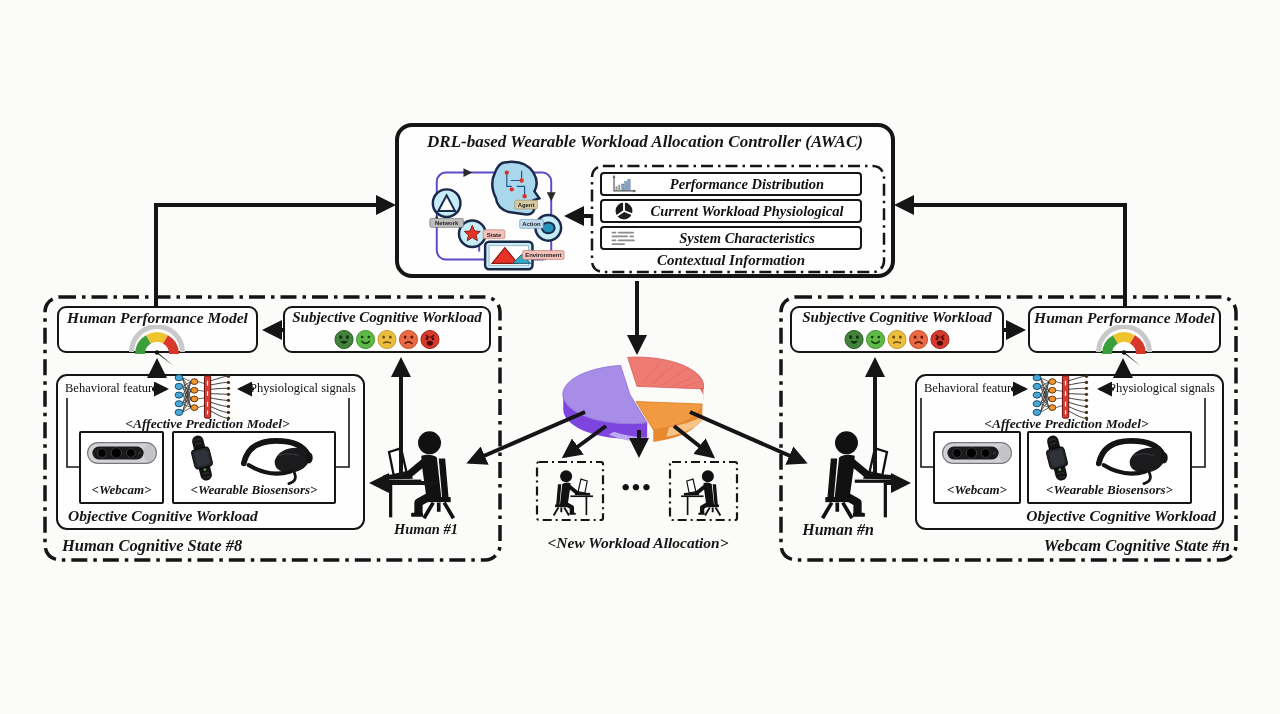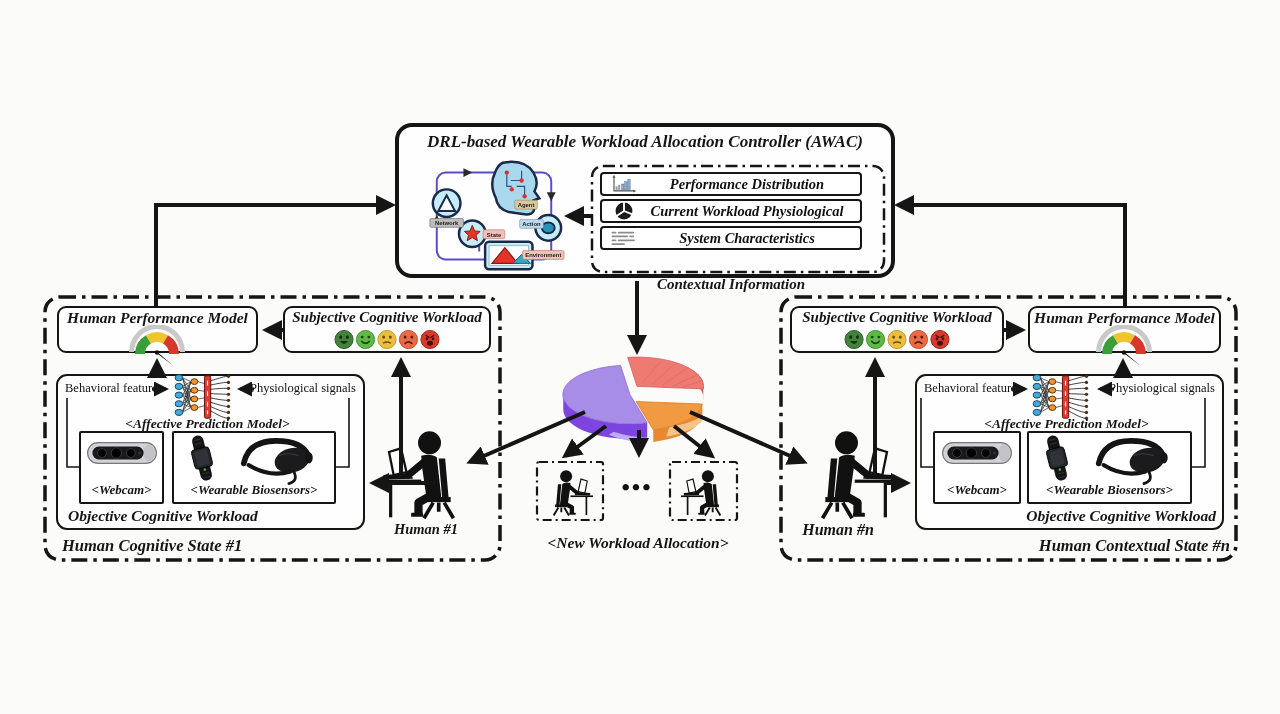--- a/index.html
+++ b/index.html
@@ -252,21 +252,21 @@
   <span class="tx">Current Workload Physiological</span>
 </div>
 <div class="rowbox" style="left:600px;top:226px;width:262px;height:24px;justify-content:center;">
   <span class="ic">
         <svg width="32" height="20" viewBox="0 0 36 26">
           <use href="#sym-ctx-list"></use>
         </svg>
       </span>
   <span class="tx">System Characteristics</span>
 </div>
-<div class="lbl bi ctr" style="left:600px;top:252px;width:262px;font-size:15px;margin-top:24px;">Contextual Information</div>
+<div class="lbl bi ctr" style="left:600px;top:252px;width:262px;font-size:15px;">Contextual Information</div>
 
 <div class="box" style="left:57px;top:306px;width:201px;height:47px;"></div>
 <div class="lbl bi ctr" style="left:59px;top:309px;width:197px;font-size:15.5px;">Human Performance Model</div>
 <div class="abs" style="left:127px;top:325px;">
       <svg width="60" height="42">
         <use href="#sym-gauge"></use>
       </svg>
     </div>
 
 <div class="box" style="left:283px;top:306px;width:208px;height:47px;"></div>
@@ -302,21 +302,21 @@
       </svg>
     </div>
 <div class="abs" style="left:232px;top:436px;">
       <svg width="88" height="50" viewBox="0 0 96 62">
         <use href="#sym-headset"></use>
       </svg>
     </div>
 <div class="lbl bi ctr" style="left:174px;top:482px;width:160px;font-size:13px;">&lt;Wearable Biosensors&gt;</div>
 
 <div class="lbl bi" style="left:68px;top:507px;font-size:15.5px;">Objective Cognitive Workload</div>
-<div class="lbl bi" style="left:62px;top:536px;font-size:16.5px;">Human Cognitive State #1</div>
+<div class="lbl bi" style="left:62px;top:536px;font-size:16.5px;">Human Cognitive State #8</div>
 
 <div class="abs" style="left:378px;top:426px;">
   <svg width="92" height="98" viewBox="0 0 100 100">
         <use href="#sym-person"></use>
       </svg>
 </div>
 <div class="lbl bi ctr" style="left:386px;top:521px;width:80px;font-size:14.5px;">Human #1</div>
 
 <div class="box" style="left:790px;top:306px;width:214px;height:47px;"></div>
 <div class="lbl bi ctr" style="left:792px;top:309px;width:210px;font-size:15px;">Subjective Cognitive Workload</div>
@@ -359,21 +359,21 @@
       </svg>
     </div>
 <div class="abs" style="left:1087px;top:436px;">
       <svg width="88" height="50" viewBox="0 0 96 62">
         <use href="#sym-headset"></use>
       </svg>
     </div>
 <div class="lbl bi ctr" style="left:1029px;top:482px;width:161px;font-size:13px;">&lt;Wearable Biosensors&gt;</div>
 
 <div class="lbl bi" style="left:1000px;top:507px;width:216px;font-size:15.5px;text-align:right;">Objective Cognitive Workload</div>
-<div class="lbl bi" style="left:980px;top:536px;width:250px;font-size:16.5px;text-align:right;">Human Contextual State #n</div>
+<div class="lbl bi" style="left:980px;top:536px;width:250px;font-size:16.5px;text-align:right;">Webcam Cognitive State #n</div>
 
 <div class="abs" style="left:806px;top:426px;">
   <svg width="92" height="98" viewBox="0 0 100 100">
     <use href="#sym-person" transform="translate(100,0) scale(-1,1)"></use>
       </svg>
 </div>
 <div class="lbl bi ctr" style="left:798px;top:521px;width:80px;font-size:16px;">Human #n</div>
 
 <div class="abs" style="left:553px;top:350px;">
   <svg width="170" height="101" viewBox="0 0 168 100">

